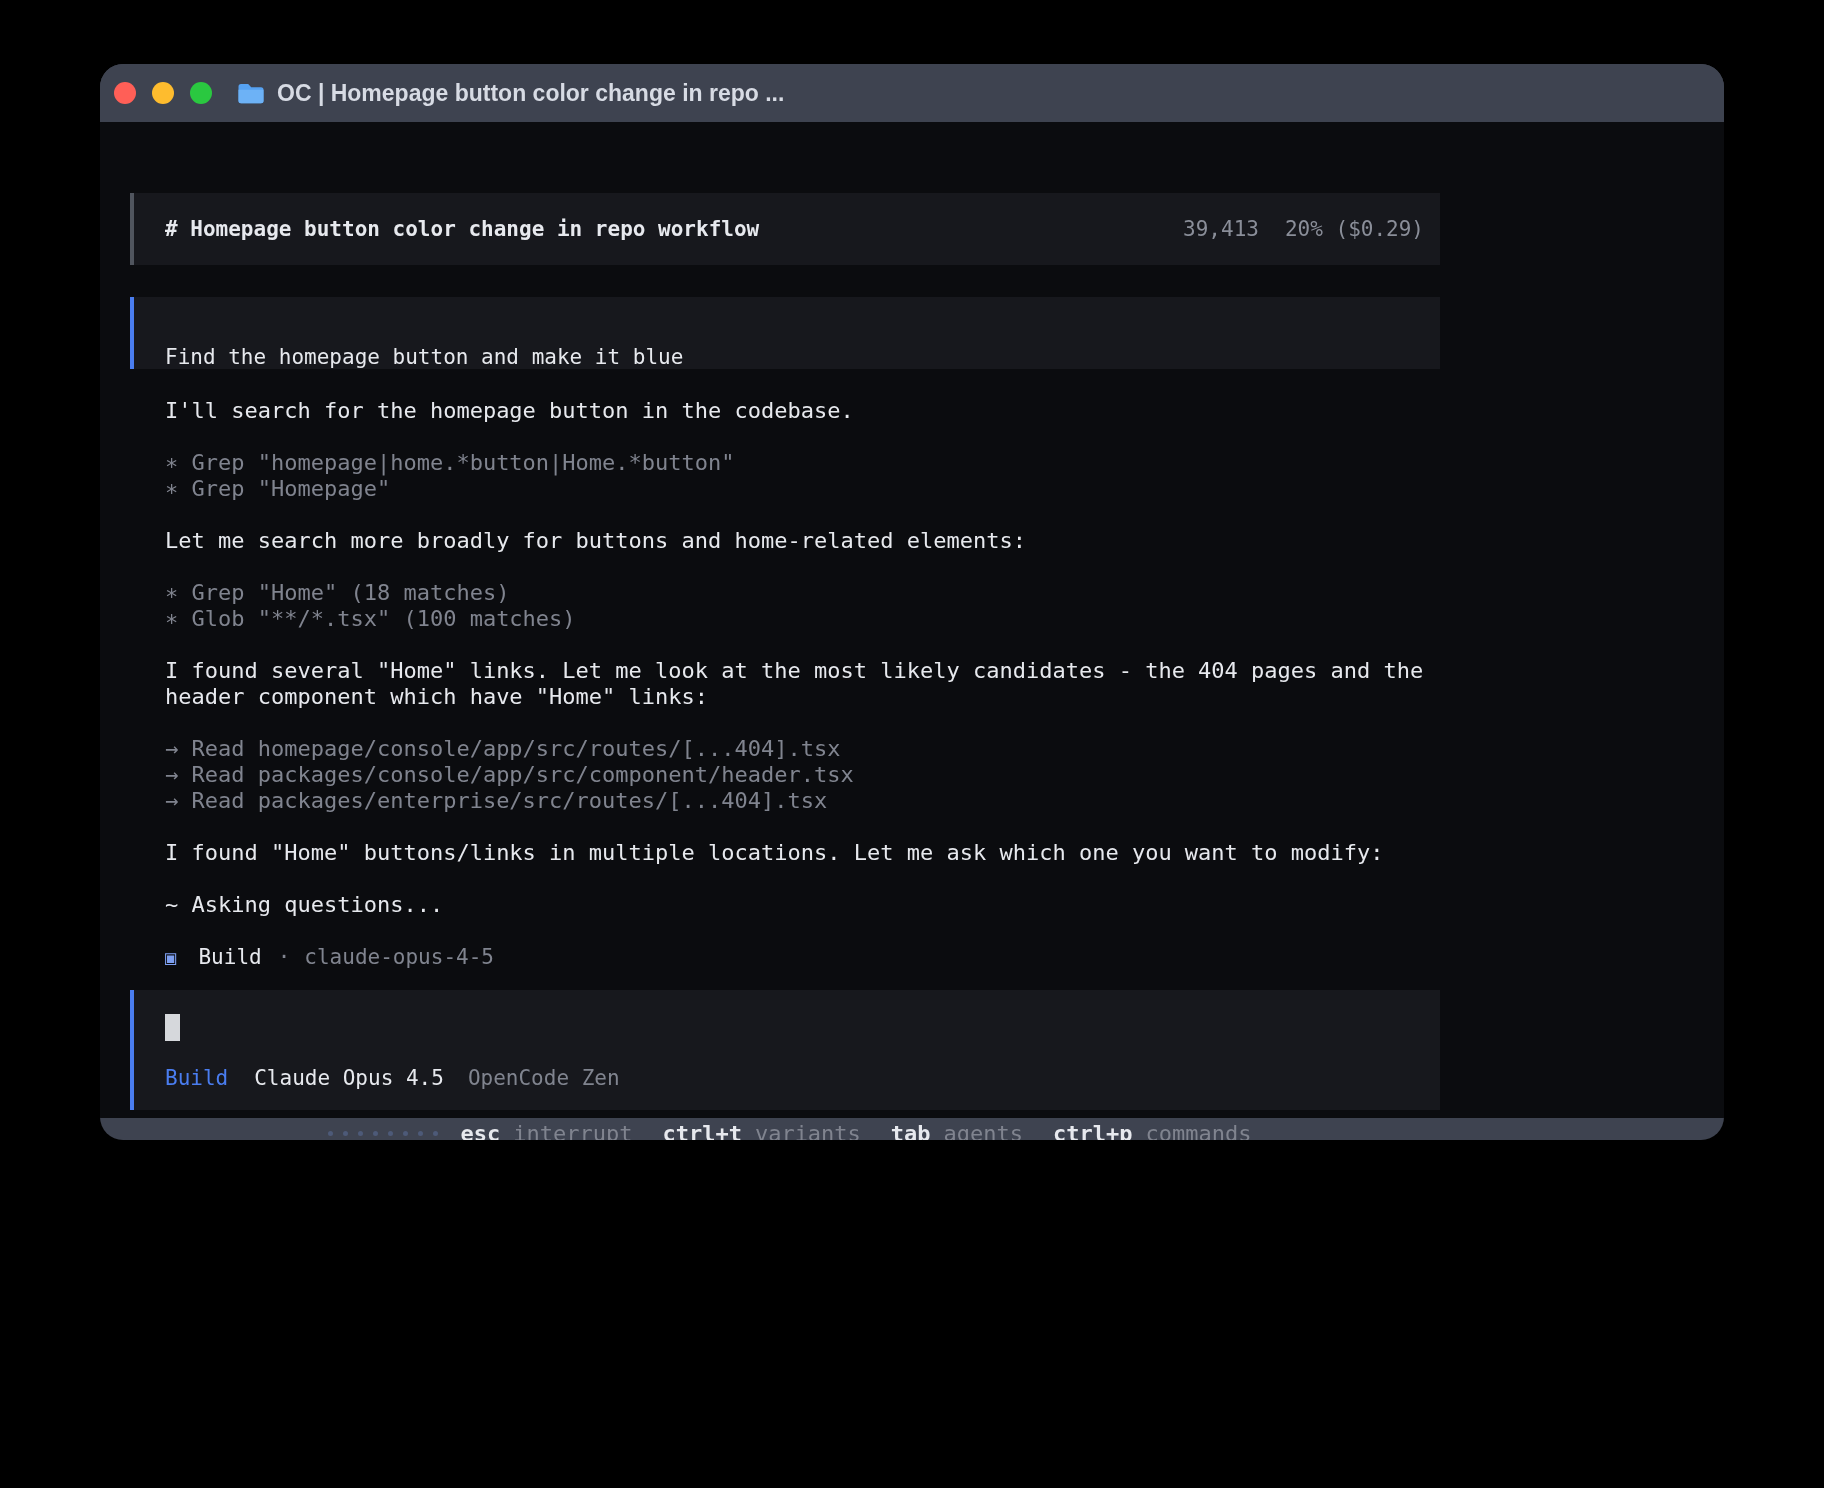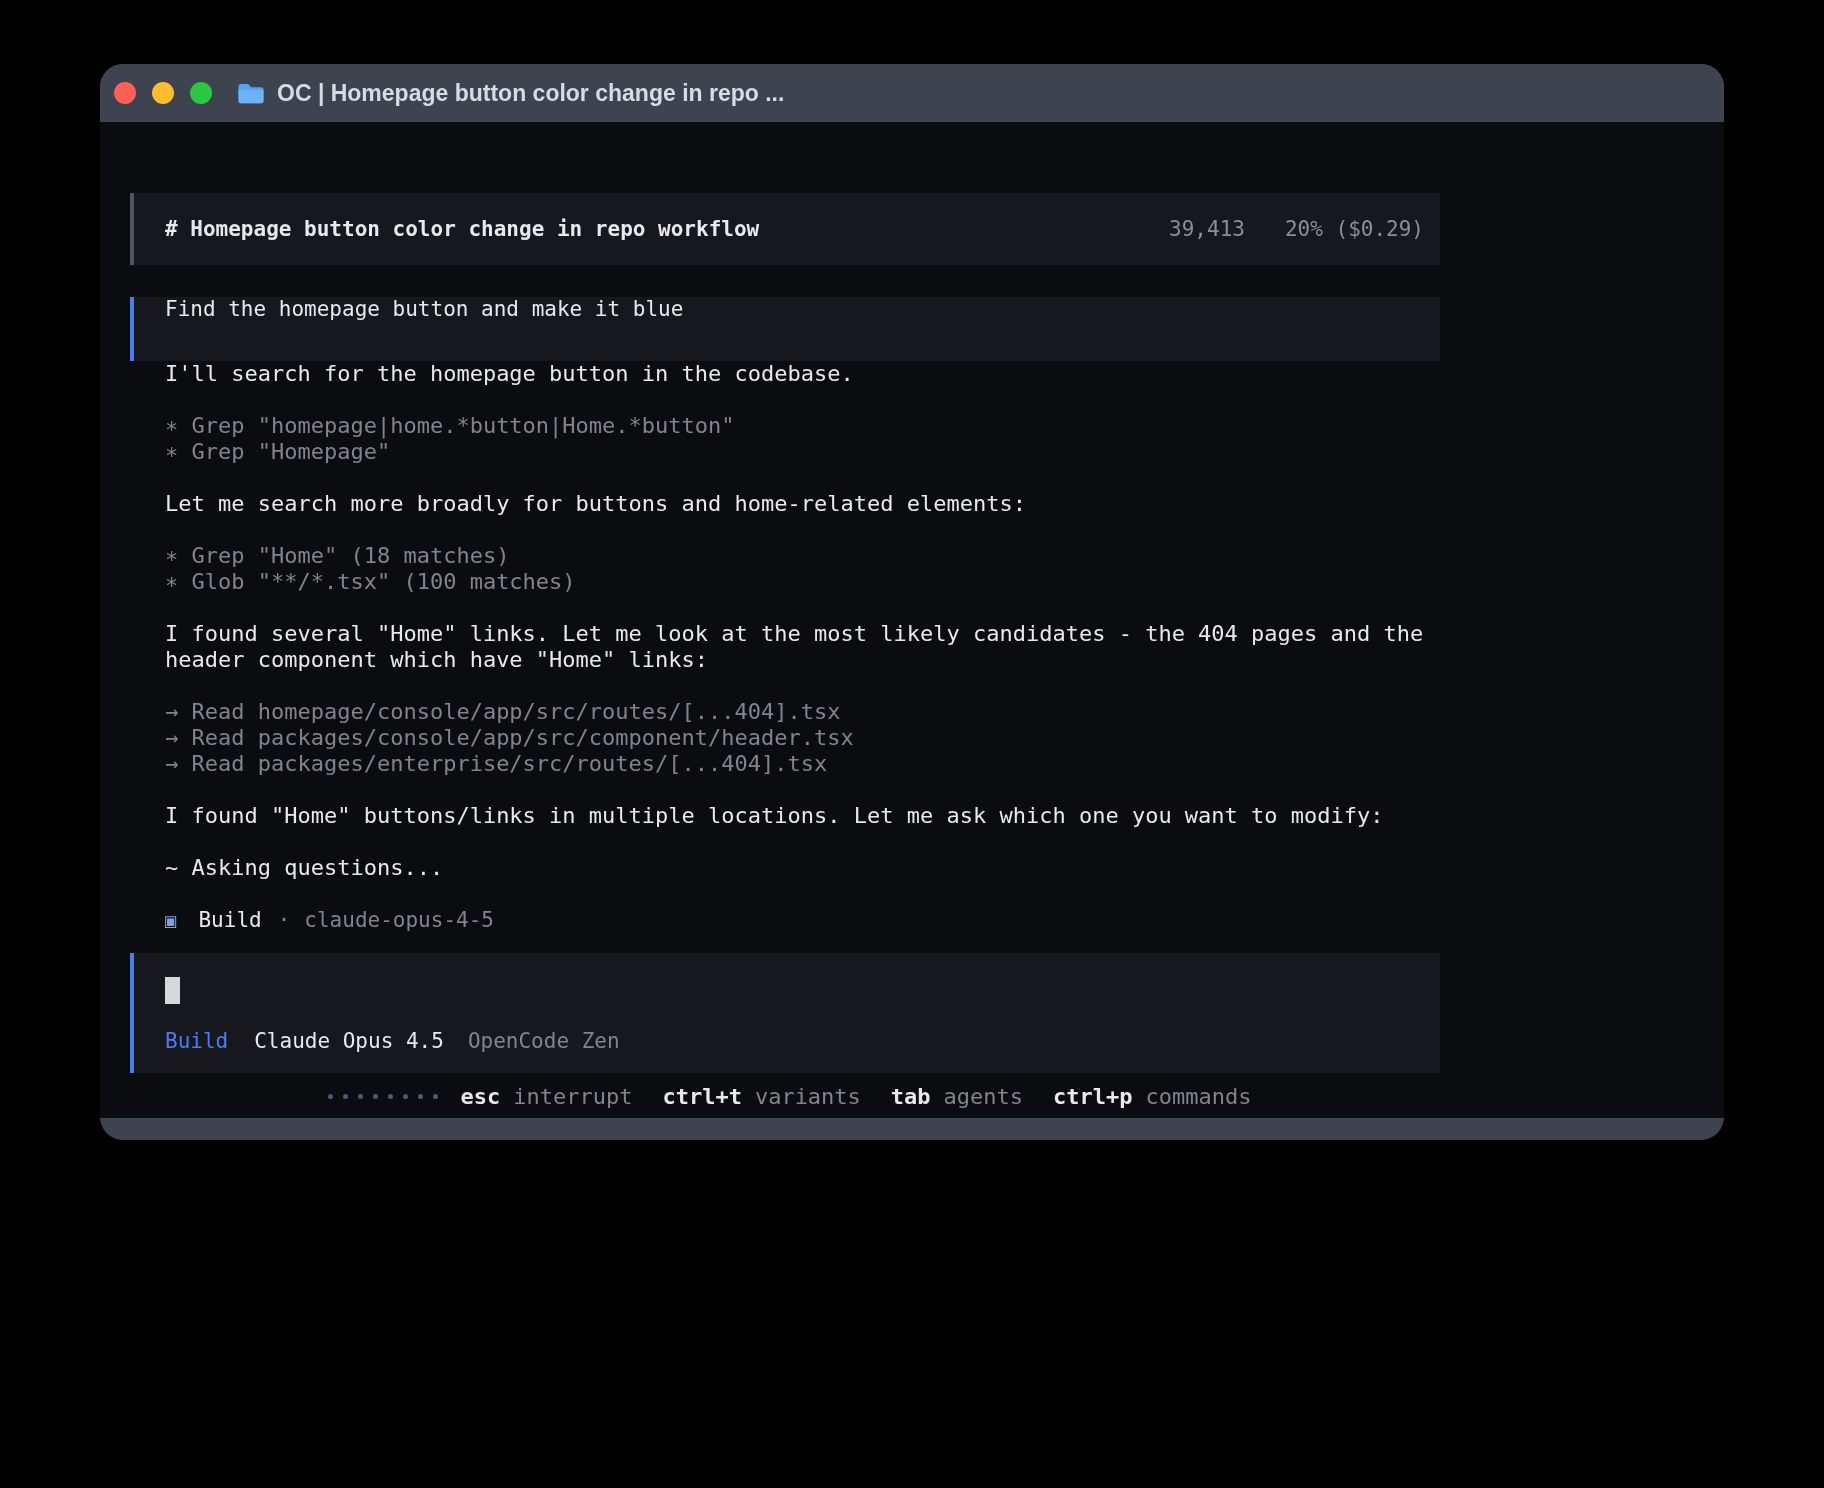--- a/index.html
+++ b/index.html
@@ -35,25 +35,25 @@
   .content-col { width:1310px; display:flex; flex-direction:column; }
 
   .panel { background:#17181d; }
 
   .session-header {
     border-left:4px solid #50555e; height:72px; margin-bottom:32px;
     display:flex; align-items:center; justify-content:space-between;
     padding:0 16px 0 31px; font-size:21px;margin-top:41px;
   }
   .session-title { color:#e7e9ee; font-weight:700; white-space:pre; }
-  .session-stats { color:#8a8e99; display:flex; gap:40px; white-space:pre; }
+  .session-stats { color:#8a8e99; display:flex; gap:26px; white-space:pre; }
 
   .user-message {
-    border-left:4px solid #4a7df0; height:64px; 
-    display:flex; align-items:flex-start; padding:0 31px; font-size:21px; color:#e7e9ee;
+    border-left:4px solid #4a7df0; height:72px; margin-bottom:29px;
+    display:flex; align-items:flex-end; padding:0 31px; font-size:21px; color:#e7e9ee;
   }
 
   .transcript { margin-left:35px; font-size:22px; line-height:26px; }
   .t-line { min-height:26px; white-space:pre-wrap; }
   .white { color:#e7e9ee; }
   .grey  { color:#80848f; }
 
   .agent-line { display:flex; align-items:center; height:26px; font-size:21px; }
   .agent-icon  { color:#7d9ff0; margin-right:22px; font-size:19px; }
   .agent-name  { color:#e7e9ee; margin-right:16px; }

